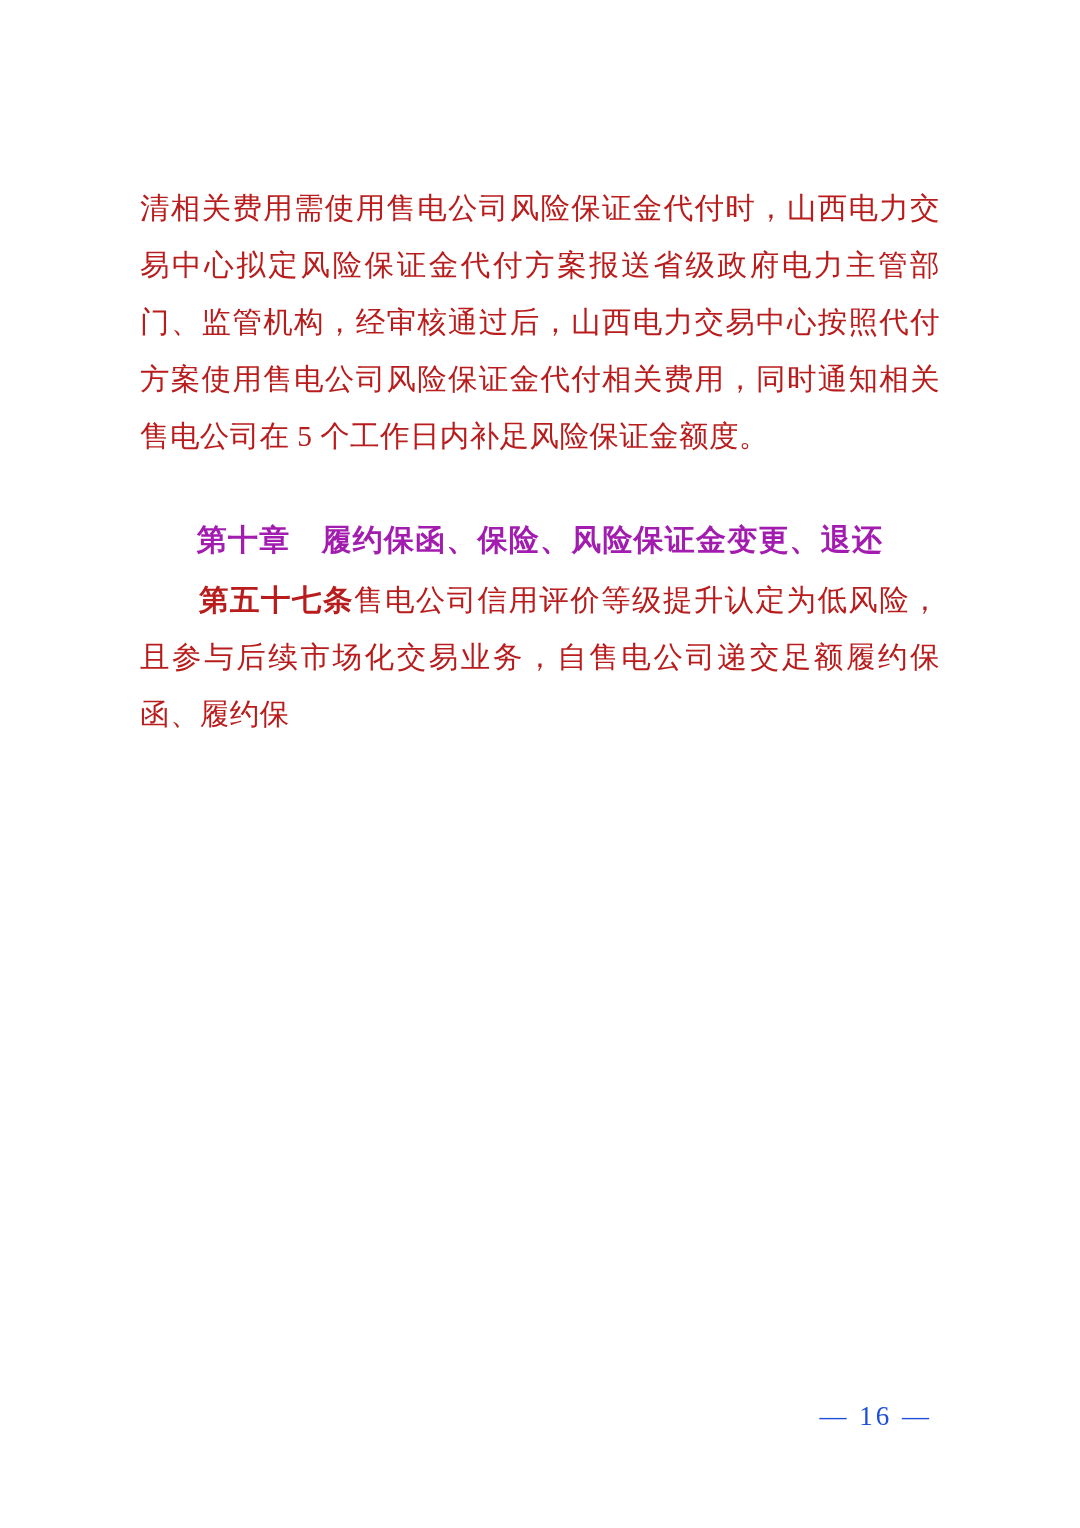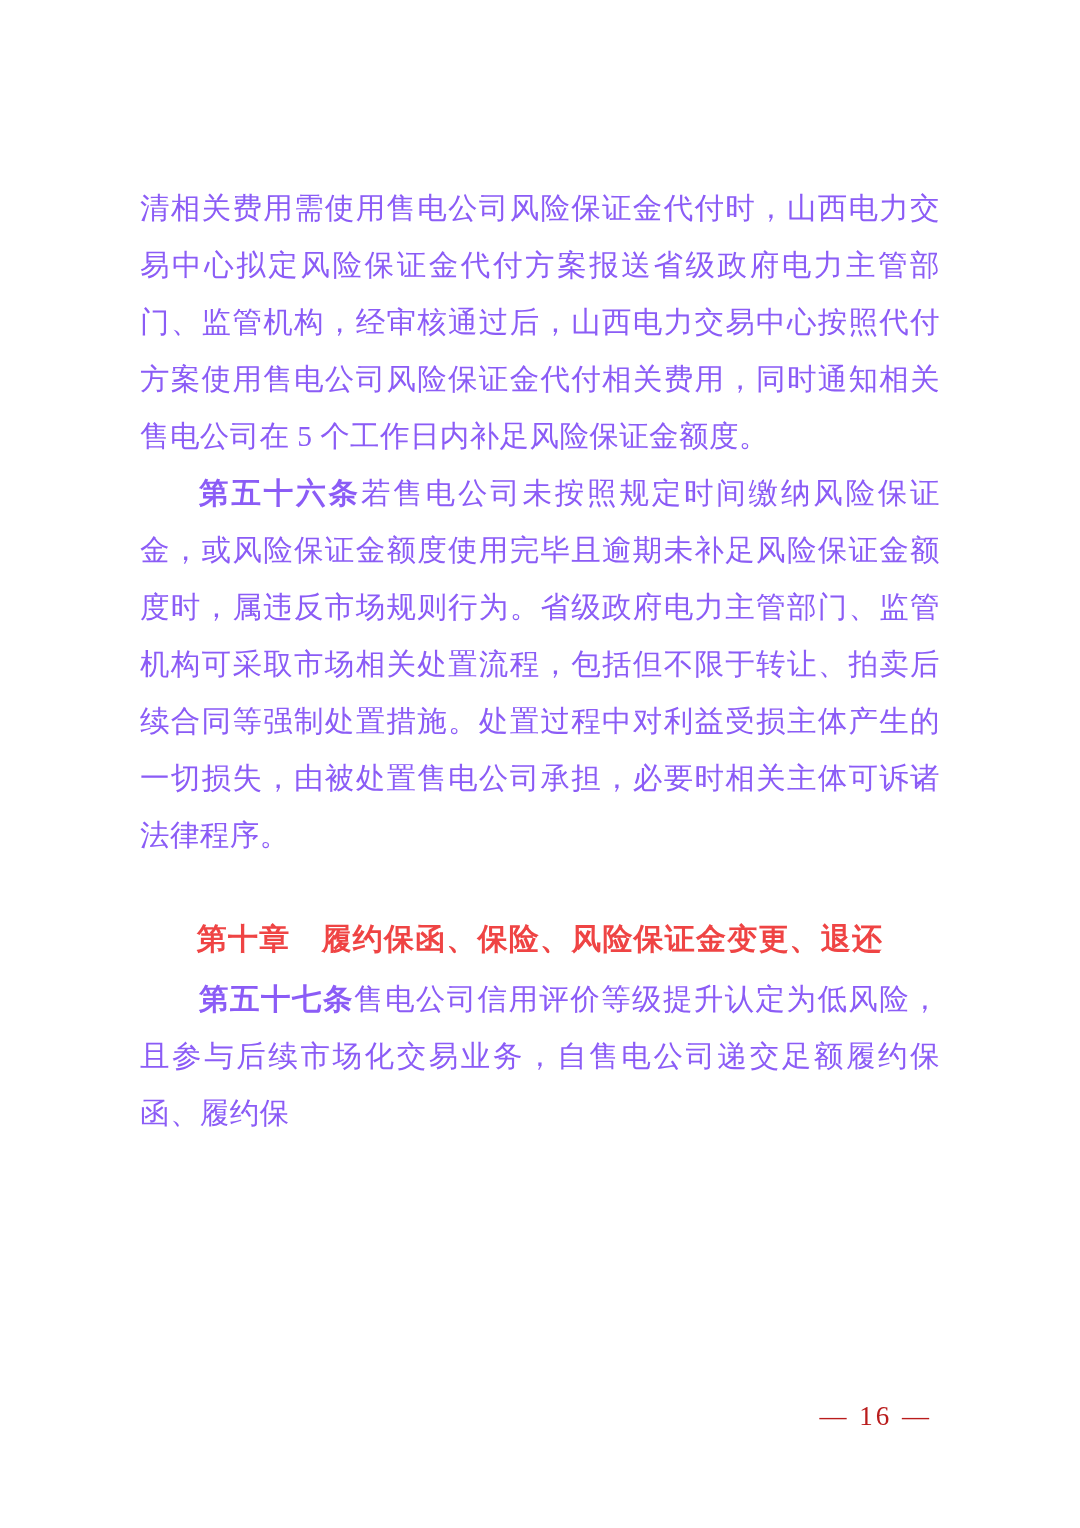--- a/index.html
+++ b/index.html
@@ -28,61 +28,60 @@
     width: 800px;
     margin: 0 auto;
   }
   p.para {
     margin: 0 0 0 0;
     font-size: 29.5px;
     line-height: 57px;
     text-align: justify;
     text-justify: inter-ideograph;
     letter-spacing: 0.4px;
-    color: #8b5cf6;
+    color: #b91c1c;
   }
   p.indent {
     text-indent: 2em;
   }
   .chapter-heading {
     margin: 46px 0 4px 0;
     font-size: 30px;
     line-height: 57px;
     font-weight: bold;
     text-align: center;
     letter-spacing: 1.2px;
-    color: #ef4444;
+    color: #a21caf;
   }
   .art-num {
     font-weight: bold;
     letter-spacing: 0.5px;
   }
   .gap-top {
     margin-top: 6px;
   }
   .page-number {
     position: absolute;
     right: 148px;
     bottom: 96px;
     font-size: 27px;
     letter-spacing: 3px;
-    color: #b91c1c;
+    color: #1d4ed8;
     font-family: "Liberation Serif", "DejaVu Serif", serif;
     margin-left: 13px;
   }
 </style>
 </head>
 <body>
 
 <div class="page">
   <div class="doc-body">
 
     <p class="para">清相关费用需使用售电公司风险保证金代付时，山西电力交易中心拟定风险保证金代付方案报送省级政府电力主管部门、监管机构，经审核通过后，山西电力交易中心按照代付方案使用售电公司风险保证金代付相关费用，同时通知相关售电公司在 5 个工作日内补足风险保证金额度。</p>
 
-    <p class="para indent gap-top"><span class="art-num">第五十六条</span><span>若售电公司未按照规定时间缴纳风险保证金，或风险保证金额度使用完毕且逾期未补足风险保证金额度时，属违反市场规则行为。省级政府电力主管部门、监管机构可采取市场相关处置流程，包括但不限于转让、拍卖后续合同等强制处置措施。处置过程中对利益受损主体产生的一切损失，由被处置售电公司承担，必要时相关主体可诉诸法律程序。</span></p>
 
     <h2 class="chapter-heading">第十章　履约保函、保险、风险保证金变更、退还</h2>
 
 
     <p class="para indent"><span class="art-num">第五十七条</span><span>售电公司信用评价等级提升认定为低风险，且参与后续市场化交易业务，自售电公司递交足额履约保函、履约保</span></p>
 
   </div>
   <div class="page-number">— 16 —</div>
 </div>
 

